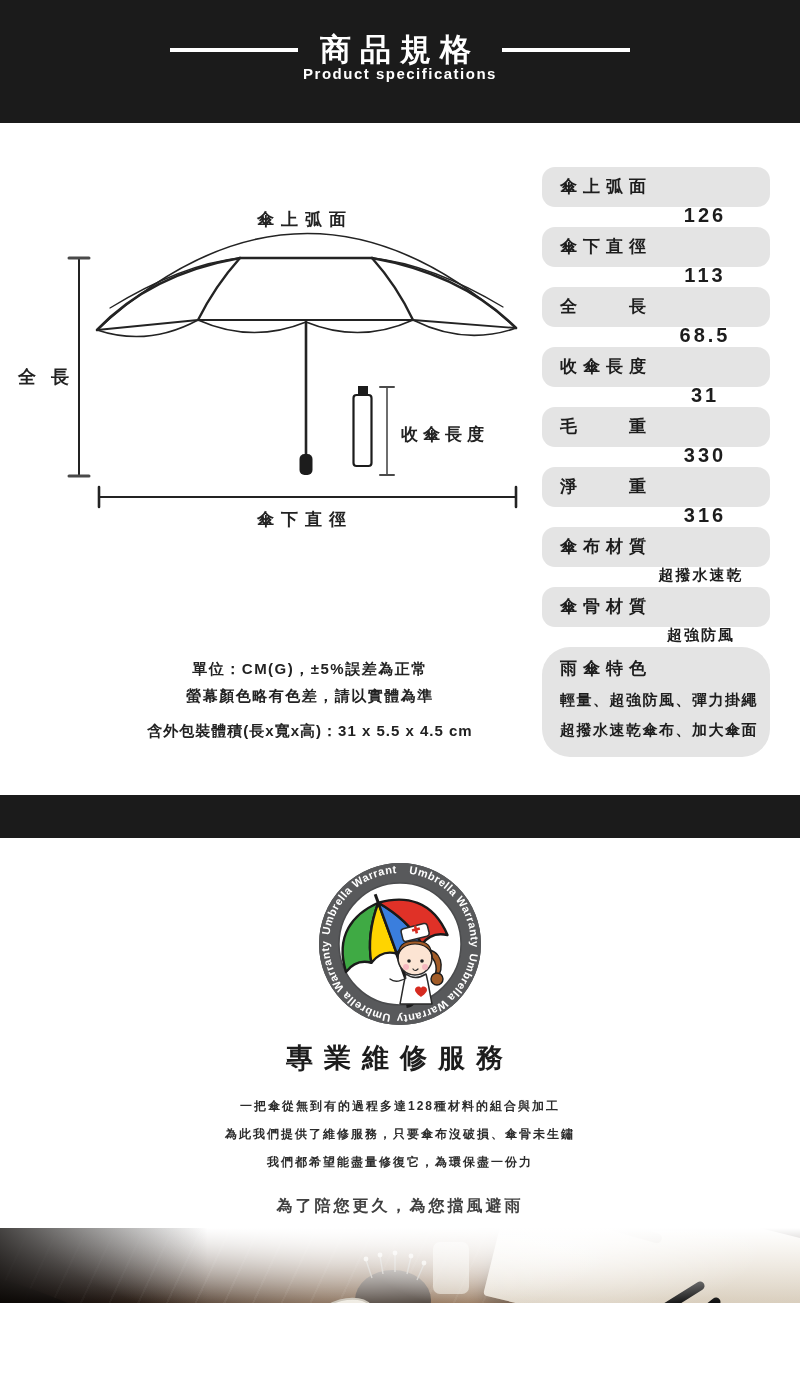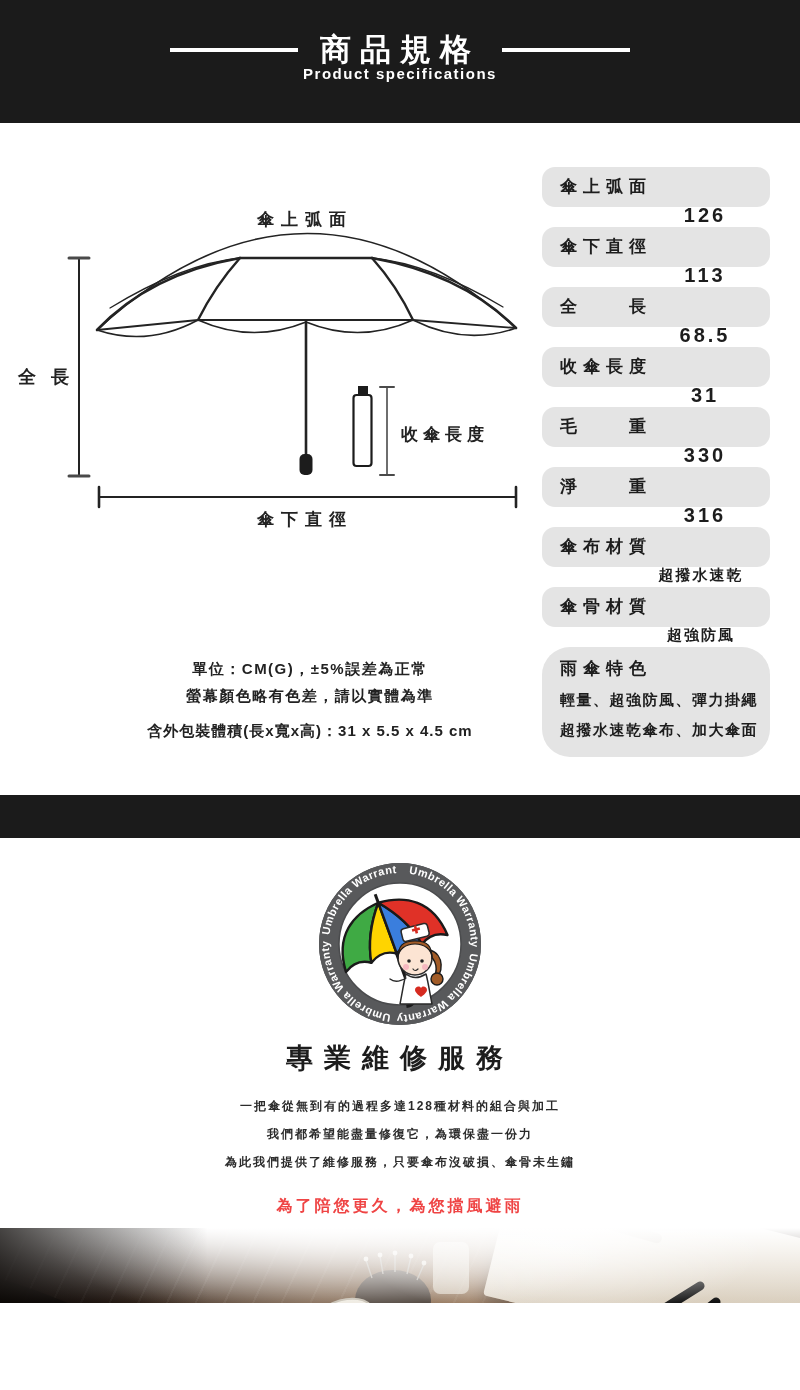--- a/index.html
+++ b/index.html
@@ -40,21 +40,21 @@
   
   .divider{position:absolute;left:0;top:795px;width:800px;height:43px;background:#1b1b1b;}
 
   
   .warranty-logo{position:absolute;left:318px;top:862px;}
   .w-heading{position:absolute;left:0;top:1040px;width:800px;text-align:center;
              font-size:27px;font-weight:700;letter-spacing:11px;color:#1c1c1c;}
   .w-par{position:absolute;left:0;top:1092px;width:800px;text-align:center;
          font-size:12px;font-weight:700;letter-spacing:2px;line-height:28px;color:#2b2b2b;}
   .w-tagline{position:absolute;left:0;top:1196px;width:800px;text-align:center;
-             font-size:16px;font-weight:700;letter-spacing:3px;color:#ef4444;}
+             font-size:16px;font-weight:700;letter-spacing:3px;color:#404040;}
 
   
   .photo{position:absolute;left:0;top:1228px;width:800px;height:162px;overflow:hidden;
          background:
            repeating-linear-gradient(115deg, rgba(255,255,255,.05) 0 2px, rgba(0,0,0,0) 2px 26px),
            linear-gradient(100deg,#191210 0%,#2e211a 14%,#6e5138 40%,#8a6849 58%,#75543a 78%,#3a2a1e 96%);}
   .paper{position:absolute;right:-34px;top:-22px;width:340px;height:132px;border-radius:4px;
          background:linear-gradient(165deg,#ece4d6,#cfc3b1);transform:rotate(14deg);
          box-shadow:0 6px 14px rgba(20,10,5,.45);}
   .paper-mark{position:absolute;left:40px;top:28px;width:120px;height:10px;background:rgba(120,100,80,.35);border-radius:5px;transform:rotate(2deg);}
@@ -215,22 +215,22 @@
       <path d="M88,112 C86,119 84,132 82,142 L114,142 C112,132 110,119 108,112 Q97,119 88,112 Z" fill="#ffffff" stroke="#2a2a2a" stroke-width="1.5" stroke-linejoin="round"></path>
       <path d="M103,126 c2,-3 6,-1 6,2 c0,3 -6,7 -6,7 c0,0 -6,-4 -6,-7 c0,-3 4,-5 6,-2 Z" fill="#d62b20"></path>
       <path d="M88,116 Q78,122 72,117" fill="none" stroke="#2a2a2a" stroke-width="1.4" stroke-linecap="round"></path>
     </g>
   </svg>
 
   <h2 class="w-heading" style="margin:0">專業維修服務</h2>
 
   <div class="w-par">
     <div>一把傘從無到有的過程多達128種材料的組合與加工</div>
+    <div>為此我們提供了維修服務，只要傘布沒破損、傘骨未生鏽</div>
     <div>我們都希望能盡量修復它，為環保盡一份力</div>
-    <div>為此我們提供了維修服務，只要傘布沒破損、傘骨未生鏽</div>
   </div>
 
   <div class="w-tagline">為了陪您更久，為您擋風避雨</div>
 
   <div class="photo">
     <div class="paper">
         <div class="paper-mark"></div>
       </div>
     <svg class="tools" width="800" height="162" viewBox="0 0 800 162">
 

